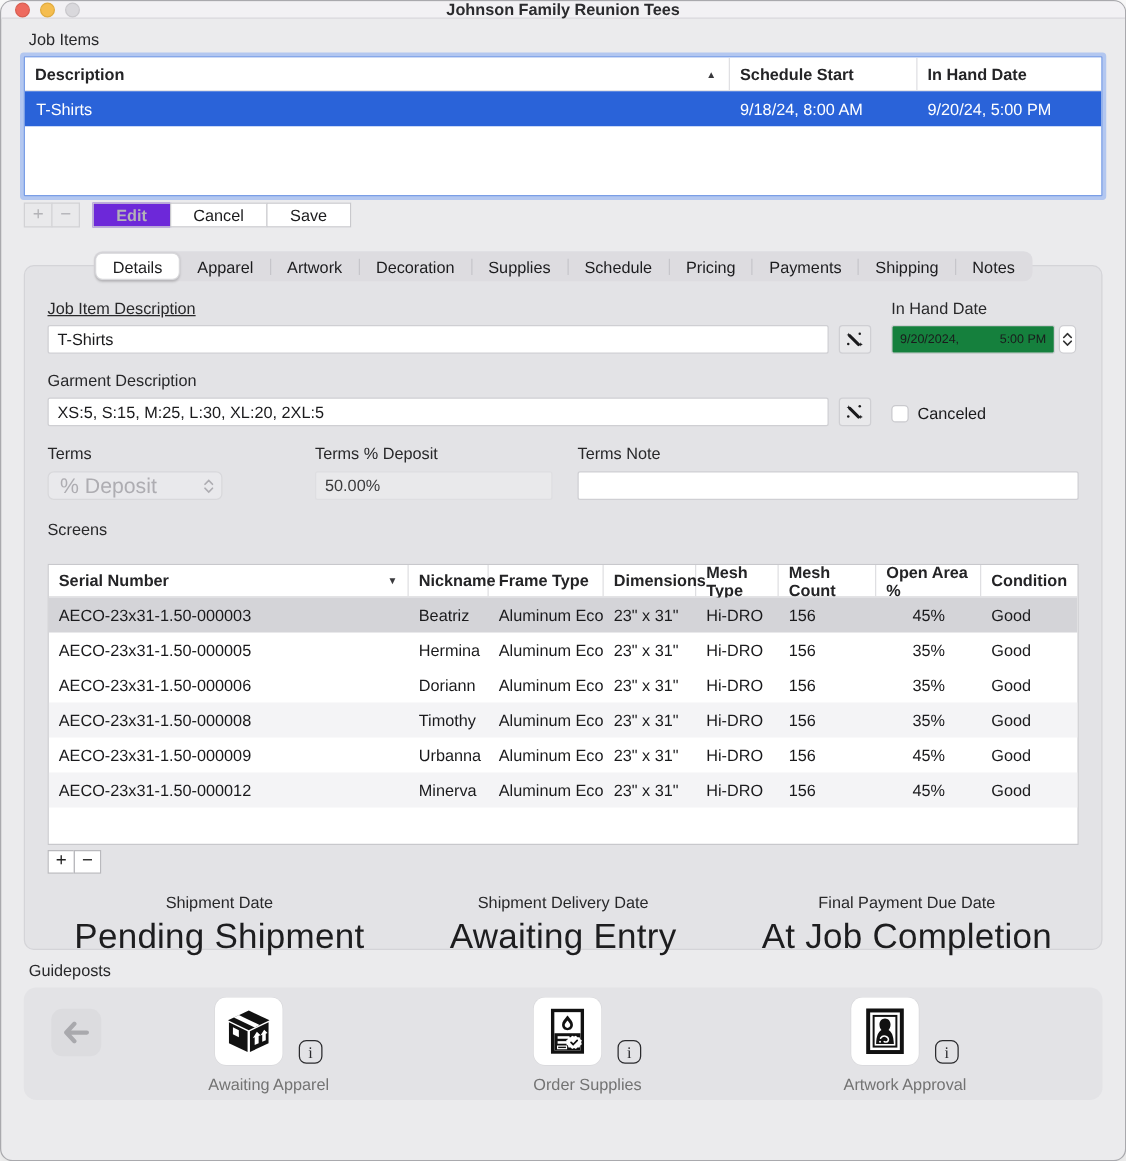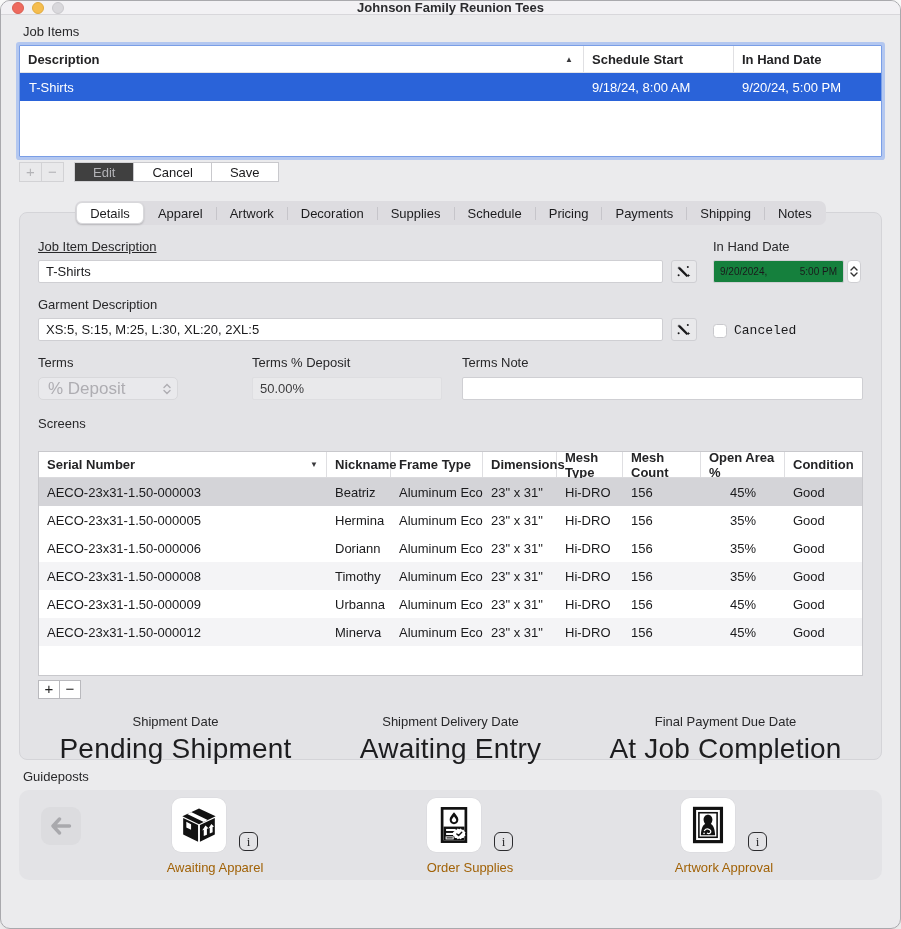--- a/index.html
+++ b/index.html
@@ -43,21 +43,21 @@
   
   .jt-buttons { margin-top:5px; display:flex; align-items:center; }
   .sqbtn {
     width:23px; height:20px; border:1px solid #d2d2d5; background:#e9e9eb; color:#b3b3b7;
     font-size:15px; line-height:17px; text-align:center; margin-right:-1px;
   }
   .txtbtn {
     height:20px; padding:0 18px; font-size:13px; border:1px solid #c9c9cd; background:#fff;
     margin-right:-1px; display:flex; align-items:center; color:#1a1a1c;
   }
-  .txtbtn.disabled { color:#b3b3b7; background:#404040; border-color:#d2d2d5; }
+  .txtbtn.disabled { color:#b3b3b7; background:#6d28d9; border-color:#d2d2d5;font-weight:bold; }
   .spacer10 { width:11px; }
   
   .tabsrow { display:flex; justify-content:center; margin-top:19px; position:relative; z-index:3; }
   .tabs { display:flex; background:#dddce0; border-radius:7px; height:24px; align-items:center; padding:1px; }
   .tab { font-size:13px; color:#1c1c1e; padding:0 13px; height:22px; display:flex; align-items:center; border-radius:6px; }
   .tab.selected { background:#fff; box-shadow:0 1px 2px rgba(0,0,0,.18); border:.5px solid #d8d8db; font-weight:400; }
   .tabsep { width:1px; height:13px; background:#c6c5ca; }
   .tabsep.hide { background:transparent; }
   
   .box {
@@ -143,21 +143,21 @@
   .gp-iconrow { display:flex; align-items:flex-end; height:54px; }
   .gp-iconbtn {
     width:54px; height:54px; background:#fff; border-radius:9px; display:flex;
     align-items:center; justify-content:center; box-shadow:0 0 0 .5px #d8d8db;
   }
   .infoicon {
     width:19px; height:19px; border:1.6px solid #2b2b2e; border-radius:6px; margin-left:13px; margin-bottom:1px;
     display:flex; align-items:center; justify-content:center;
     font-family:"Liberation Serif", serif; font-size:13px; color:#2b2b2e;
   }
-  .gp-text { font-size:13px; margin-top:8px; color:#a16207; }
+  .gp-text { font-size:13px; margin-top:8px; color:#737373; }
   .g1 { left:111px; } .g2 { left:366px; } .g3 { left:620px; }
   svg { display:block; }
 </style>
 </head>
 <body>
 
 <div class="window">
 
   <div class="titlebar">
     <div class="traffic">
@@ -280,21 +280,21 @@
                   <path d="M3 2.2 L3.5 3.4 L4.7 3.9 L3.5 4.4 L3 5.6 L2.5 4.4 L1.3 3.9 L2.5 3.4 Z" fill="#1a1a1c"></path>
                   <path d="M12.6 9.8 L13.1 11 L14.3 11.5 L13.1 12 L12.6 13.2 L12.1 12 L10.9 11.5 L12.1 11 Z" fill="#1a1a1c"></path>
                   <circle cx="2.6" cy="11.2" r="1" fill="#1a1a1c"></circle>
                   <circle cx="11.8" cy="3" r="1" fill="#1a1a1c"></circle>
                 </svg>
               </span>
             </div>
           </div>
         </div>
         <div class="rightcol">
-          <div class="checkrow" style="margin-top:26px;font-family:Liberation Mono, monospace;">
+          <div class="checkrow" style="margin-top:26px;">
             <div class="checkbox"></div>
             <div class="checklabel">Canceled</div>
           </div>
         </div>
       </div>
 
       <div class="termsrow">
         <div class="tgroup1">
           <div class="fieldlabel">Terms</div>
           <div class="popup">

